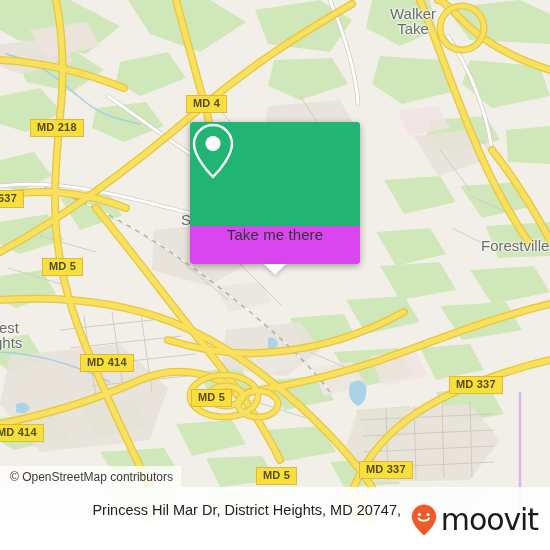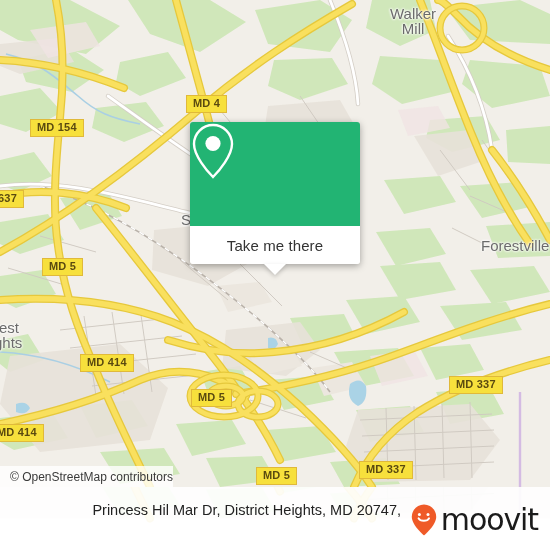--- a/index.html
+++ b/index.html
@@ -46,21 +46,21 @@
     text-shadow: 0 0 3px #fff, 0 0 3px #fff, 0 0 2px #fff;
     font-family: "Liberation Sans", sans-serif;
   }
   .place.big { font-size: 15px; }
 
   
   .attribution {
     position: absolute;
     left: 0; top: 466px;
     height: 21px;
-    padding: 3px 0 0 10px;
+    padding: 3px 8px 0 10px;
     background: rgba(255,255,255,.80);
     color: #3a3a3a;
     font-size: 12px;
     line-height: 16px;
     white-space: nowrap;
   }
 
   
   .card {
     position: absolute;
@@ -72,24 +72,23 @@
   }
   .card-top {
     height: 104px;
     border-radius: 3px 3px 0 0;
     display: flex;
     align-items: center;
     justify-content: center;
   }
   .card-bottom {
     height: 38px;
-    background: #ffffff;
+    background: #d946ef;
     border-radius: 0 0 3px 3px;
     display: flex;
-    align-items: center;
     justify-content: center;
     position: relative;
   }
   .card-bottom-label {
     color: #333333;
     font-size: 15px;
     letter-spacing: .1px;
   }
   .card-tail {
     position: absolute;
@@ -322,38 +321,38 @@
           <g stroke="#c9a9e0" stroke-width="2.4" fill="none" opacity=".75">
             <path d="M520,392 L520,487"></path>
           </g>
         </g>
       </defs>
       <use href="#maptiles"></use>
     </svg>
 
     <div class="place big" style="left:390px; top:6px; text-align:center;">
       <span>Walker</span><br>
-      <span>Mill</span>
+      <span>Take</span>
     </div>
 
     <div class="place big" style="left:461px; top:238px;margin-left:20px;">
       <span>Forestville</span>
     </div>
 
     <div class="place big" style="left:-6px; top:320px;">
       <span>rest</span><br>
       <span>ghts</span>
     </div>
 
     <div class="place big" style="left:181px; top:212px;">
       <span>S</span>
     </div>
 
     <div class="shield" style="left:186px; top:95px;">MD 4</div>
-    <div class="shield" style="left:30px; top:119px;">MD 154</div>
+    <div class="shield" style="left:30px; top:119px;">MD 218</div>
     <div class="shield" style="left:-9px; top:190px;">637</div>
     <div class="shield" style="left:42px; top:258px;">MD 5</div>
     <div class="shield" style="left:80px; top:354px;">MD 414</div>
     <div class="shield" style="left:-10px; top:424px;">MD 414</div>
     <div class="shield" style="left:191px; top:389px;">MD 5</div>
     <div class="shield" style="left:256px; top:467px;">MD 5</div>
     <div class="shield" style="left:449px; top:376px;">MD 337</div>
     <div class="shield" style="left:359px; top:461px;">MD 337</div>
 
     <div class="attribution">© OpenStreetMap contributors</div>

